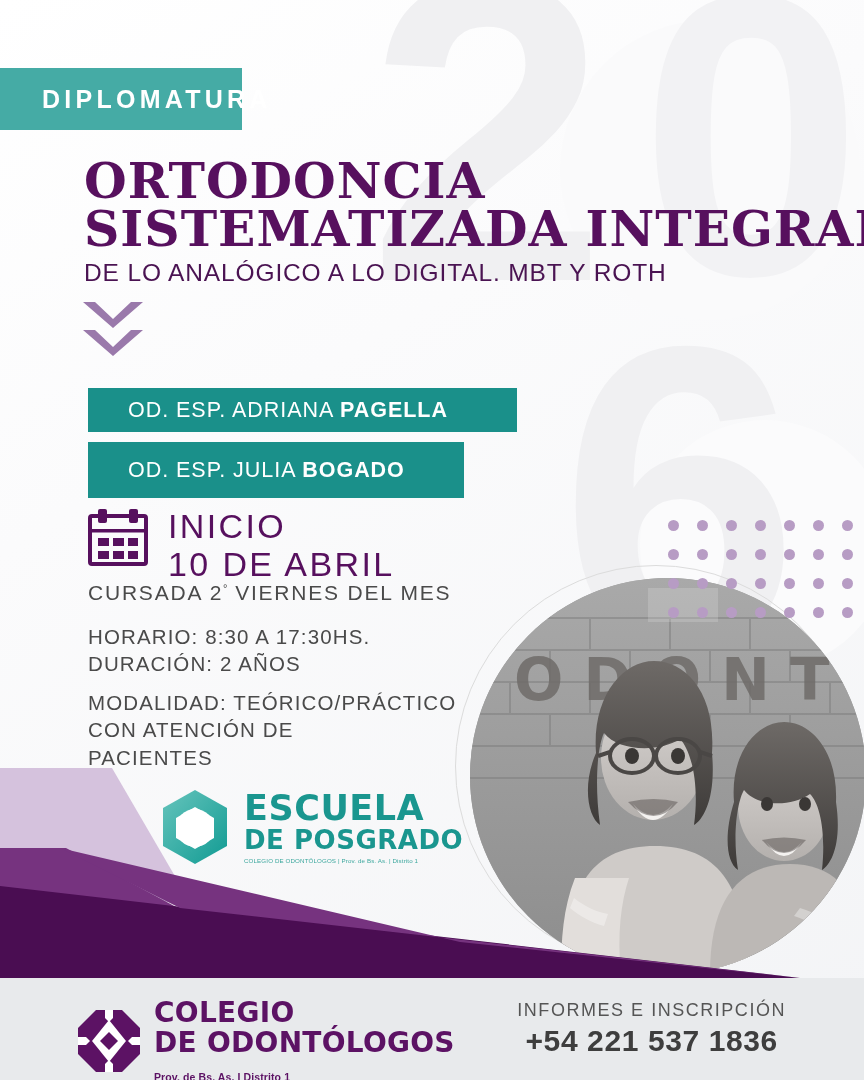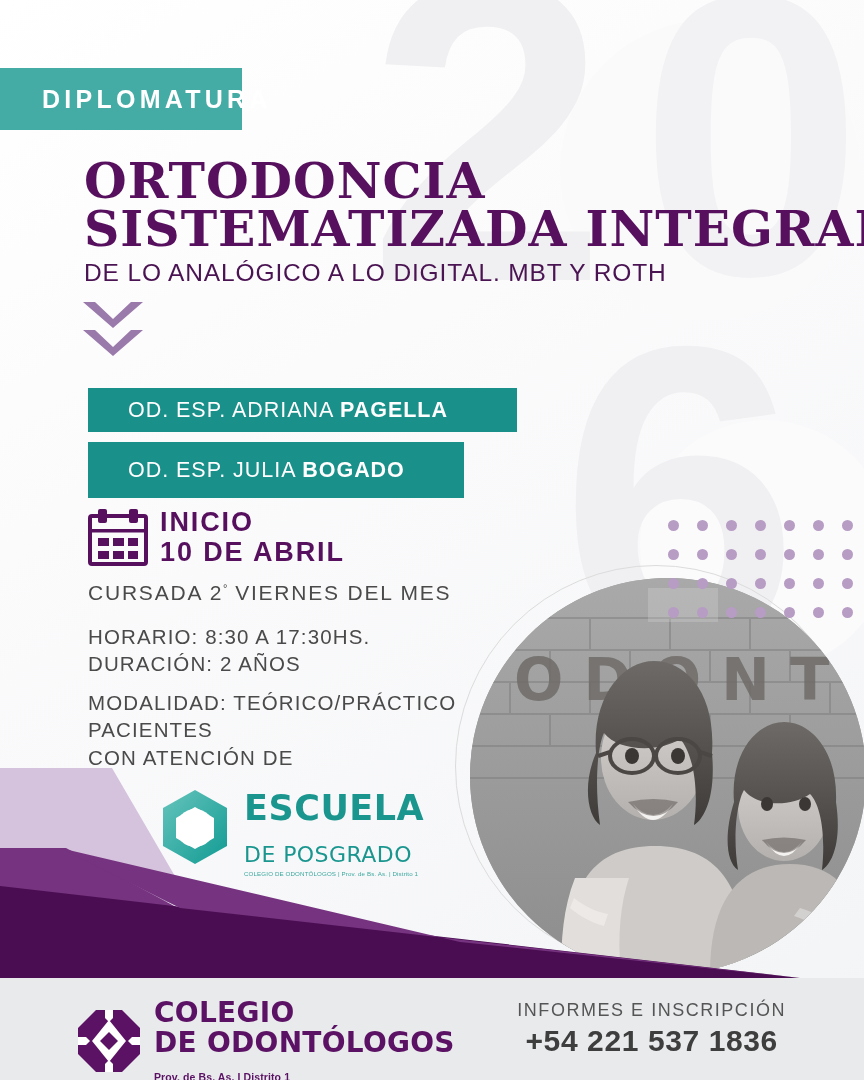--- a/index.html
+++ b/index.html
@@ -44,22 +44,22 @@
   .namebar{position:absolute;background:#1a908a;display:flex;align-items:center;
            z-index:6;color:#fff;padding-left:12px;}
   .nb1{left:88px;top:388px;width:417px;height:44px;}
   .nb2{left:88px;top:442px;width:364px;height:56px;}
   .namebar .txt{padding-left:28px;font-size:21.5px;letter-spacing:.045em;
                 font-weight:400;white-space:nowrap;}
   .namebar .txt b{font-weight:700;}
 
   
   .calicon{position:absolute;left:88px;top:508px;z-index:6;}
-  .inicio{position:absolute;left:160px;top:507px;z-index:6;color:#57105e;
-          font-size:27px;font-weight:700;letter-spacing:.07em;line-height:1.12;
+  .inicio{position:absolute;left:168px;top:507px;z-index:6;color:#57105e;
+          font-size:34px;font-weight:400;letter-spacing:.07em;line-height:1.12;
           white-space:nowrap;}
   .cursada{position:absolute;left:88px;top:581px;z-index:6;color:#4a4a4a;
            font-size:21px;letter-spacing:.085em;white-space:nowrap;}
   .cursada sup{font-size:11px;vertical-align:super;letter-spacing:0;}
   .horario{position:absolute;left:88px;top:623px;z-index:6;color:#4a4a4a;
            font-size:20.5px;letter-spacing:.055em;line-height:1.33;white-space:nowrap;}
   .modal{position:absolute;left:88px;top:689px;z-index:6;color:#4a4a4a;
          font-size:20.5px;letter-spacing:.055em;line-height:1.33;}
 
   
@@ -77,22 +77,22 @@
   
   .shapes{position:absolute;left:0;top:690px;width:864px;height:300px;z-index:10;}
 
   
   .escuela{position:absolute;left:158px;top:788px;z-index:12;display:flex;
            align-items:flex-start;}
   .esc-mark{width:74px;height:78px;flex:0 0 auto;}
   .esc-txt{margin-left:12px;padding-top:4px;}
   .esc-1{font-family:"DejaVu Sans",sans-serif;font-weight:700;color:#1a968f;
          font-size:35px;letter-spacing:.015em;line-height:.97;display:block;}
-  .esc-2{font-family:"DejaVu Sans",sans-serif;font-weight:400;color:#1a968f;
-         font-size:22px;letter-spacing:.02em;line-height:1;display:block;margin-top:18px;}
+  .esc-2{font-family:"DejaVu Sans",sans-serif;font-weight:700;color:#1a968f;
+         font-size:26px;letter-spacing:.02em;line-height:1;display:block;margin-top:1px;}
   .esc-3{display:block;font-size:6.2px;color:#3ca79e;letter-spacing:.02em;
          margin-top:4px;white-space:nowrap;}
 
   
   .footer{position:absolute;left:0;top:978px;width:864px;height:102px;
           background:#e8eaec;z-index:20;}
   .colegio{position:absolute;left:78px;top:998px;display:flex;align-items:center;z-index:21;}
   .col-mark{width:62px;height:62px;flex:0 0 auto;}
   .col-txt{margin-left:14px;}
   .col-1,.col-2{font-family:"DejaVu Sans",sans-serif;font-weight:700;color:#5c1264;
@@ -166,22 +166,22 @@
 
   <div class="cursada"><span>CURSADA 2</span><sup>°</sup><span> VIERNES DEL MES</span></div>
 
   <div class="horario">
     <div>HORARIO: 8:30 A 17:30HS.</div>
     <div>DURACIÓN: 2 AÑOS</div>
   </div>
 
   <div class="modal">
     <div>MODALIDAD: TEÓRICO/PRÁCTICO</div>
+    <div>CON ATENCIÓN DE</div>
     <div>PACIENTES</div>
-    <div>CON ATENCIÓN DE</div>
   </div>
 
   <div class="photoring"></div>
   <div class="photo">
     <svg width="396" height="396" viewBox="0 0 396 396">
       <defs>
         <linearGradient id="wall" x1="0" y1="0" x2="0" y2="1">
           <stop offset="0" stop-color="#a9a9a9"></stop>
             <stop offset="1" stop-color="#8d8d8d"></stop>
         </linearGradient>

